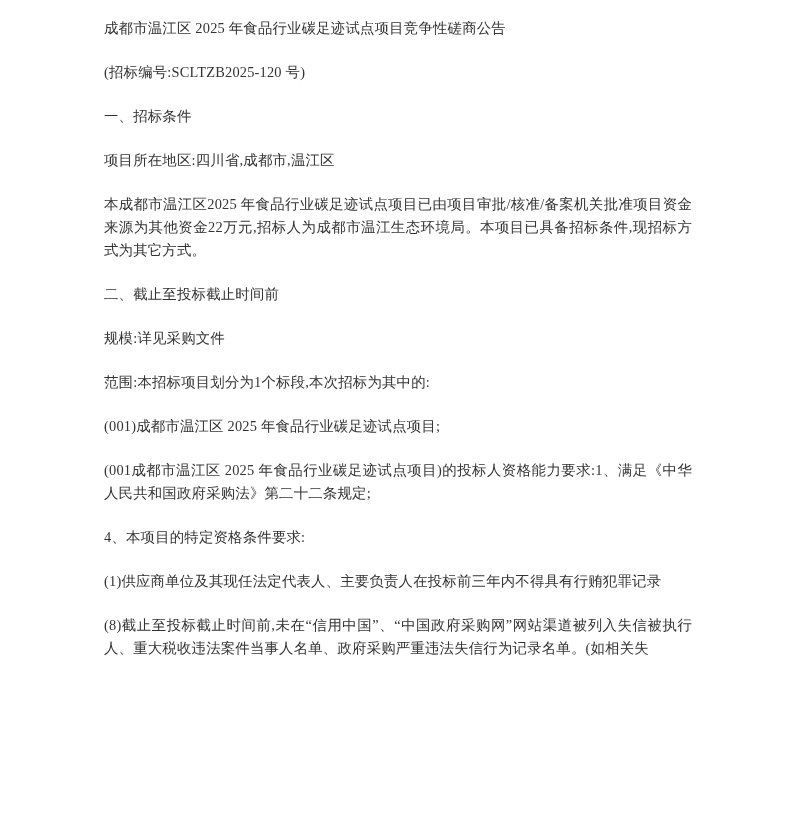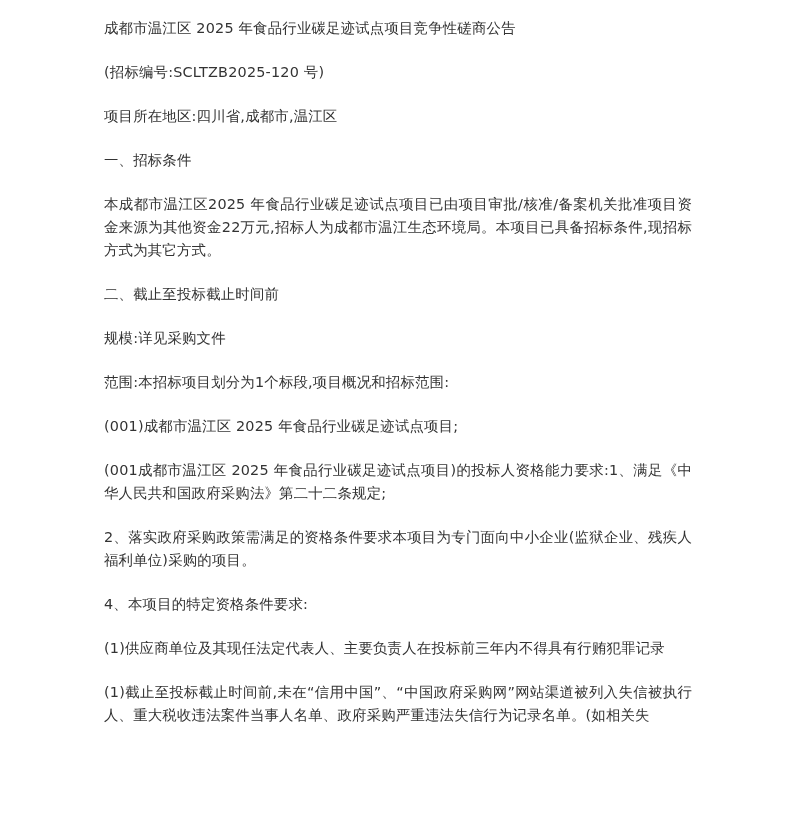--- a/index.html
+++ b/index.html
@@ -22,37 +22,37 @@
       width: 588px;
       font-size: 14.4px;
       line-height: 23px;
       letter-spacing: 0.2px;
     }
     .doc p {
       margin: 0 0 21px 0;
       padding: 0;
       text-align: justify;
       word-break: break-all;
+      font-family: Liberation Serif, serif;
     }
     .doc p.title { color: #333; }
   </style>
 </head>
 <body>
 
 <div class="doc">
   <p class="title">成都市温江区 2025 年食品行业碳足迹试点项目竞争性磋商公告</p>
   <p>(招标编号:SCLTZB2025-120 号)</p>
+  <p>一、招标条件</p>
+
   <p>项目所在地区:四川省,成都市,温江区</p>
-
-  <p>一、招标条件</p>
   <p>本成都市温江区2025 年食品行业碳足迹试点项目已由项目审批/核准/备案机关批准项目资金来源为其他资金22万元,招标人为成都市温江生态环境局。本项目已具备招标条件,现招标方式为其它方式。</p>
 
   <p>二、截止至投标截止时间前</p>
   <p>规模:详见采购文件</p>
-  <p>范围:本招标项目划分为1个标段,项目概况和招标范围:</p>
+  <p>范围:本招标项目划分为1个标段,本次招标为其中的:</p>
   <p>(001)成都市温江区 2025 年食品行业碳足迹试点项目;</p>
 
   <p>(001成都市温江区 2025 年食品行业碳足迹试点项目)的投标人资格能力要求:1、满足《中华人民共和国政府采购法》第二十二条规定;</p>
-  <p>2、落实政府采购政策需满足的资格条件要求本项目为专门面向中小企业(监狱企业、残疾人福利单位)采购的项目。</p>
   <p>4、本项目的特定资格条件要求:</p>
   <p>(1)供应商单位及其现任法定代表人、主要负责人在投标前三年内不得具有行贿犯罪记录</p>
-  <p>(1)截止至投标截止时间前,未在“信用中国”、“中国政府采购网”网站渠道被列入失信被执行人、重大税收违法案件当事人名单、政府采购严重违法失信行为记录名单。(如相关失</p>
+  <p>(8)截止至投标截止时间前,未在“信用中国”、“中国政府采购网”网站渠道被列入失信被执行人、重大税收违法案件当事人名单、政府采购严重违法失信行为记录名单。(如相关失</p>
 </div>
 
 </body></html>

